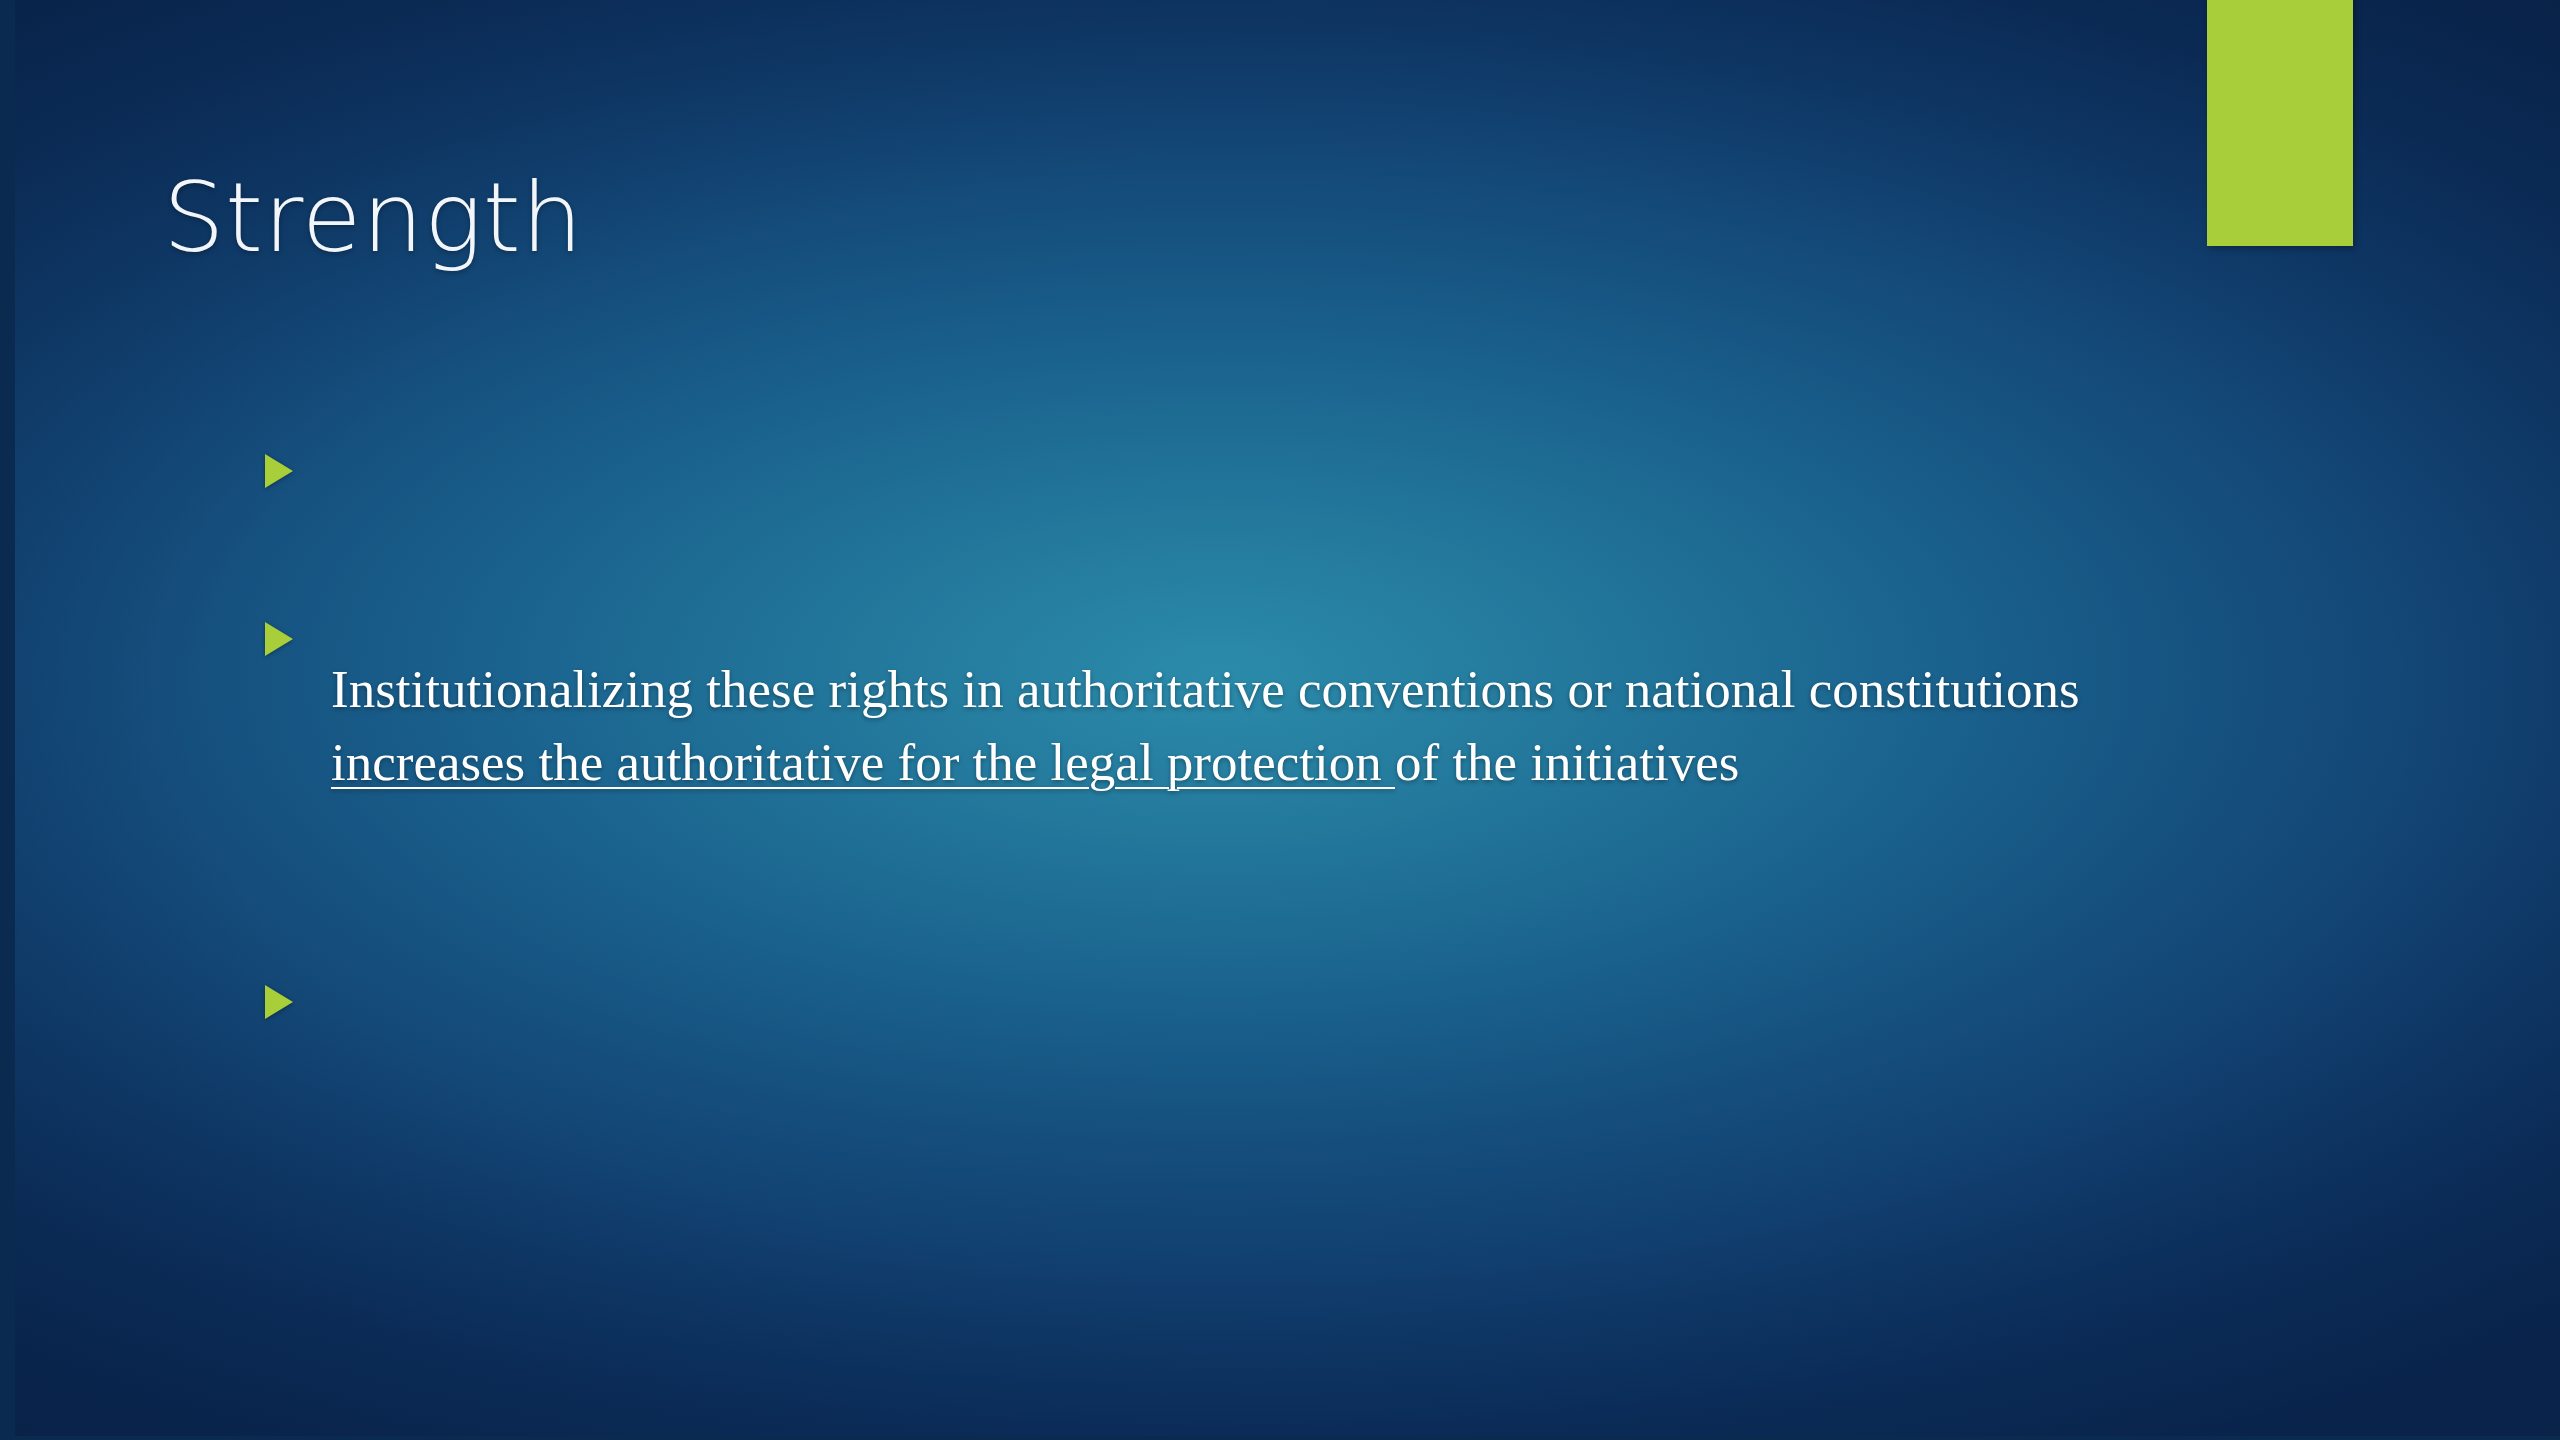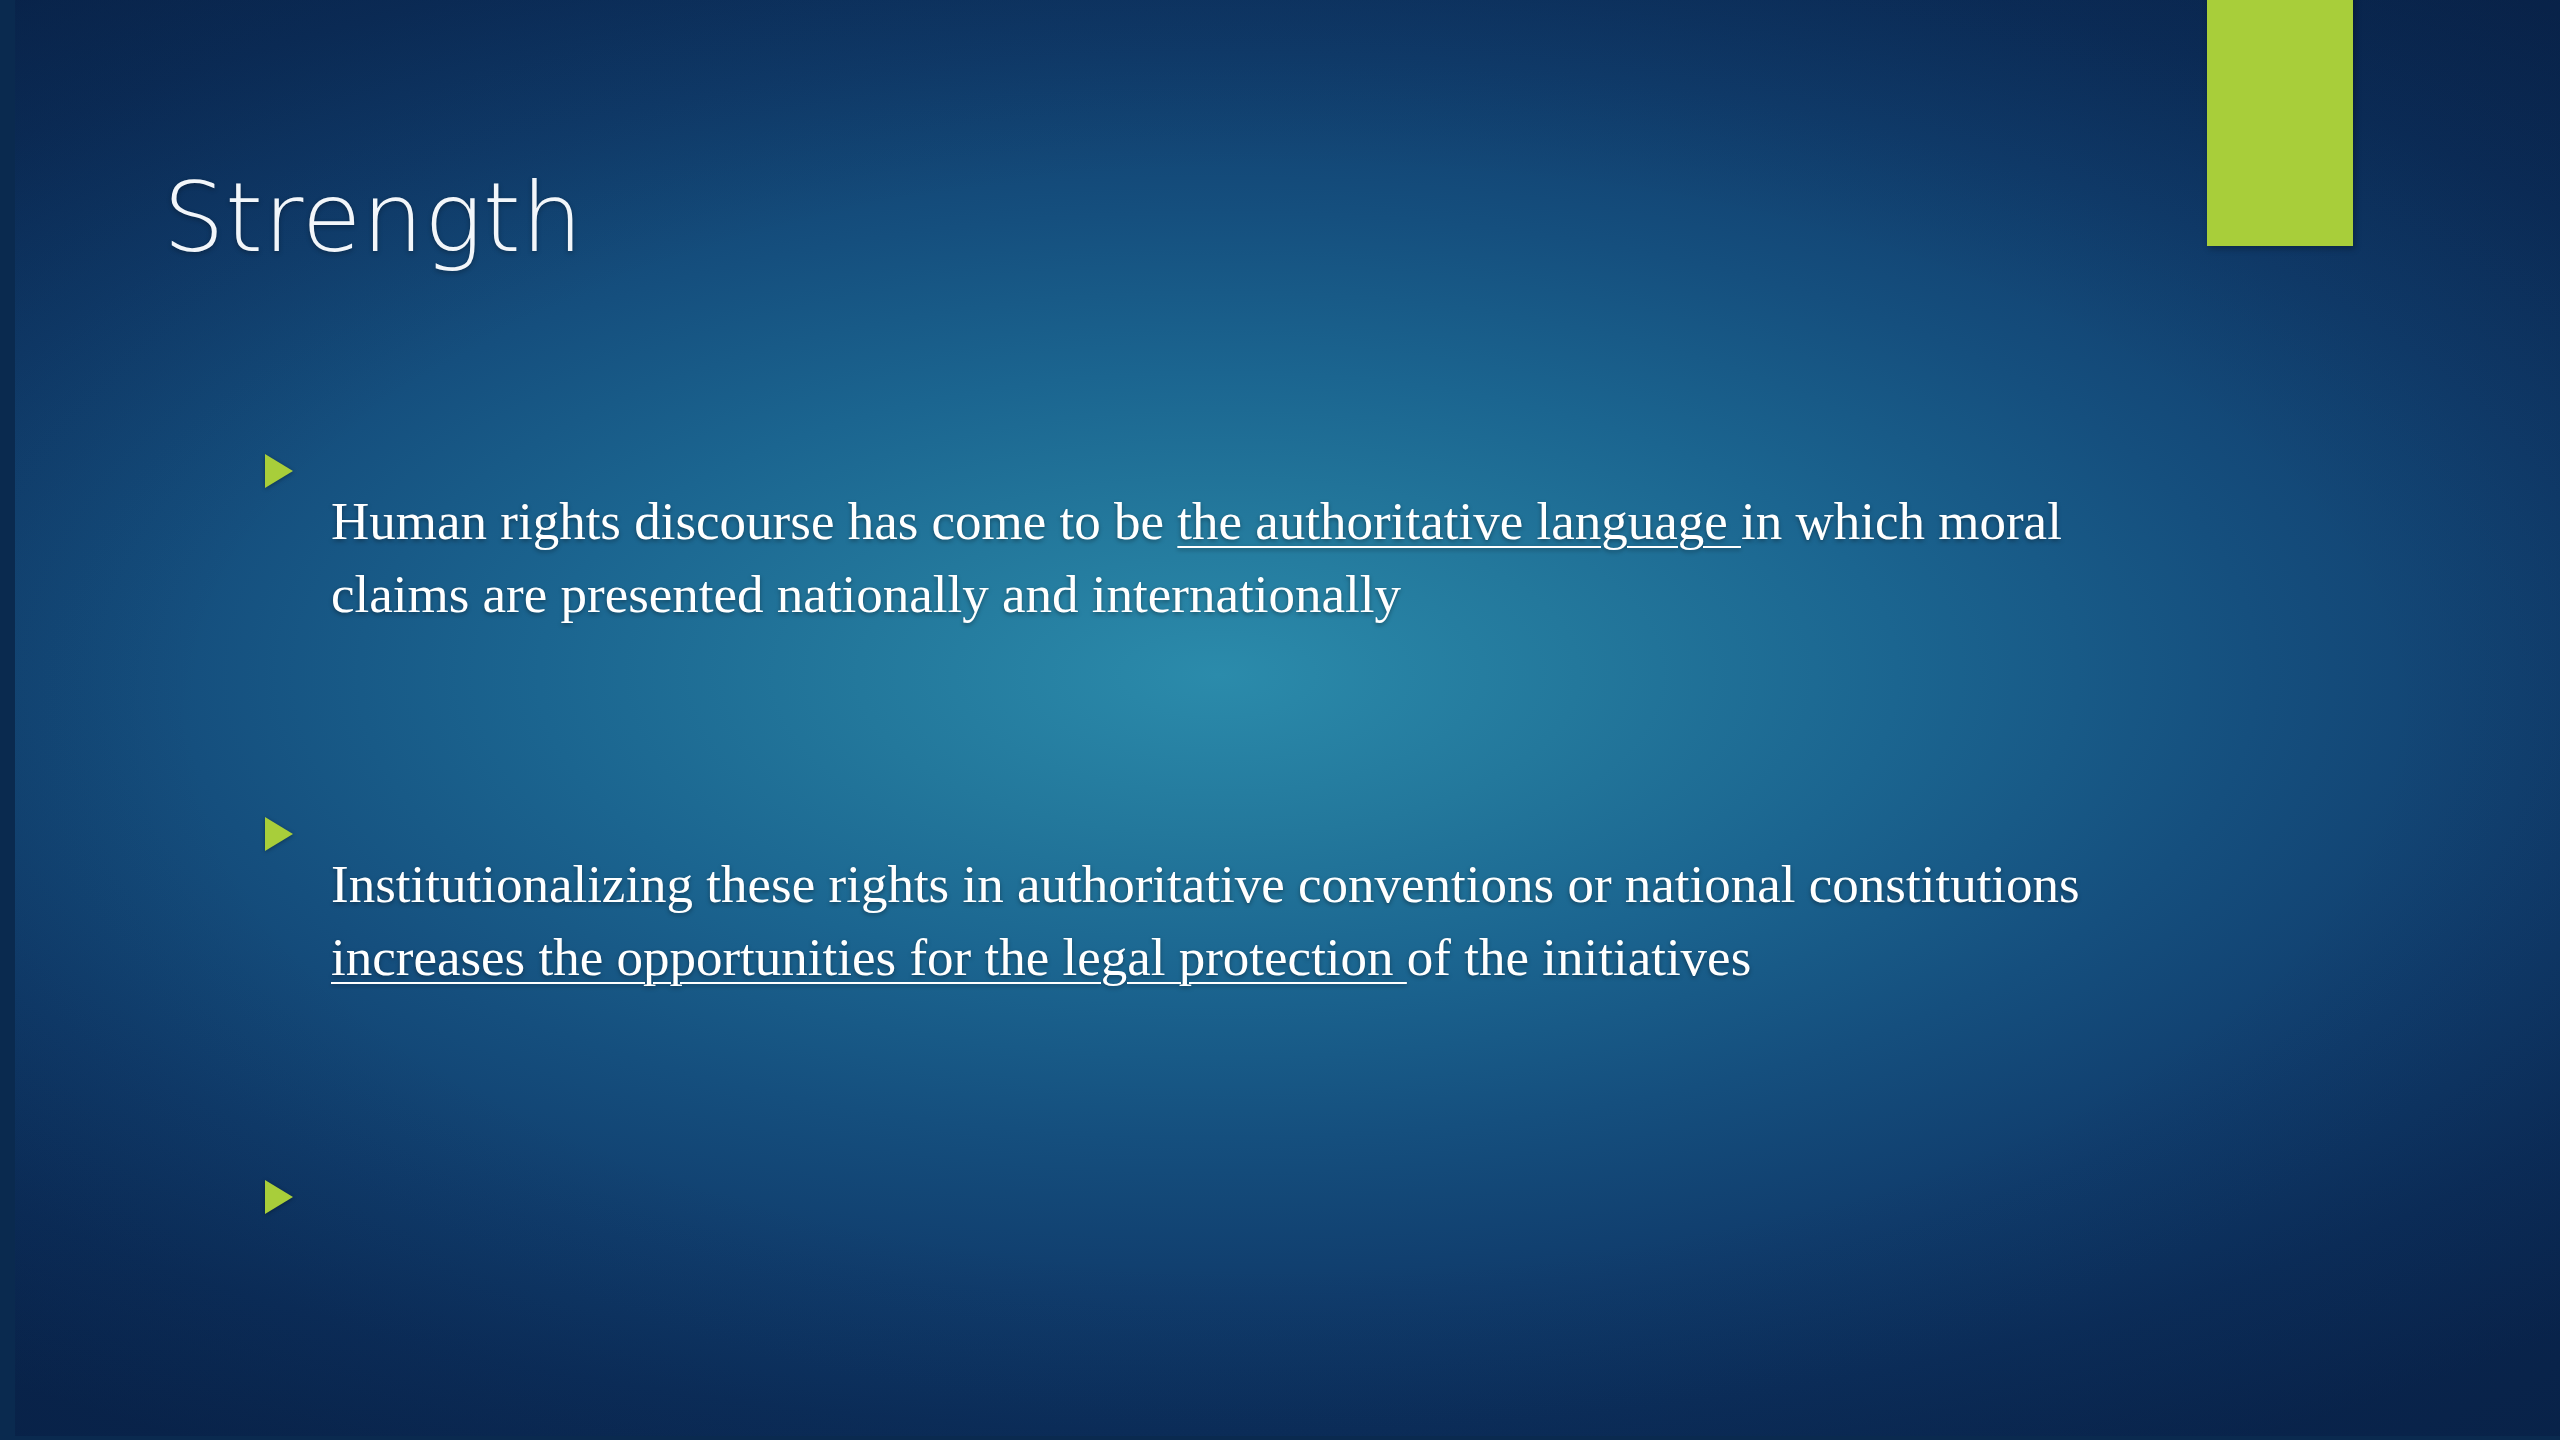--- a/index.html
+++ b/index.html
@@ -120,26 +120,25 @@
   <div class="vignette"></div>
 
   <div class="accent-rect"></div>
 
   <h1 class="slide-title">Strength</h1>
 
   <div class="body-block">
 
     <div class="bullet">
       <span class="bullet-marker"></span>
-      <p class="bullet-text"><span>Human rights discourse has come to be </span><u>the authoritative language </u><span>in which moral claims are presented nationally and internationally</span></p>
     </div>
 
     <div class="bullet">
       <span class="bullet-marker"></span>
-      <p class="bullet-text"><span>Institutionalizing these rights in authoritative conventions or national constitutions </span><u>increases the opportunities for the legal protection </u><span>of the initiatives</span></p>
+      <p class="bullet-text"><span>Institutionalizing these rights in authoritative conventions or national constitutions </span><u>increases the authoritative for the legal protection </u><span>of the initiatives</span></p>
     </div>
 
     <div class="bullet">
       <span class="bullet-marker"></span>
     </div>
 
   </div>
 
 </div>
 

